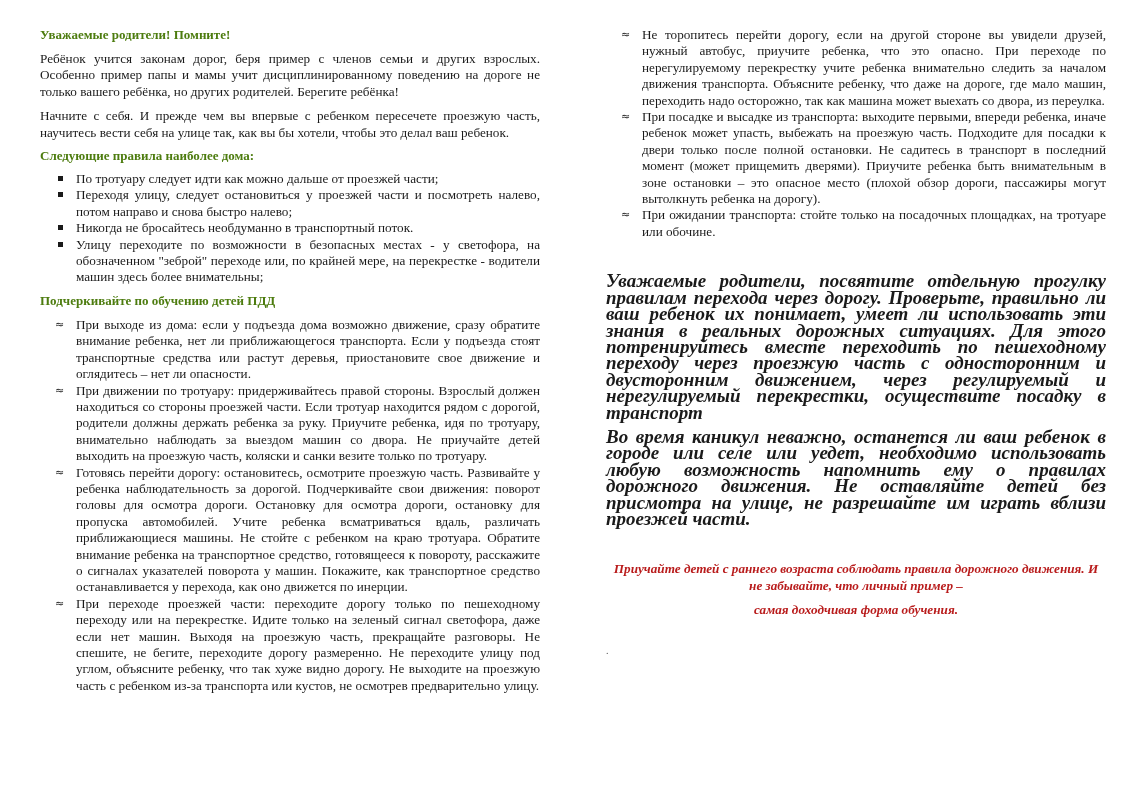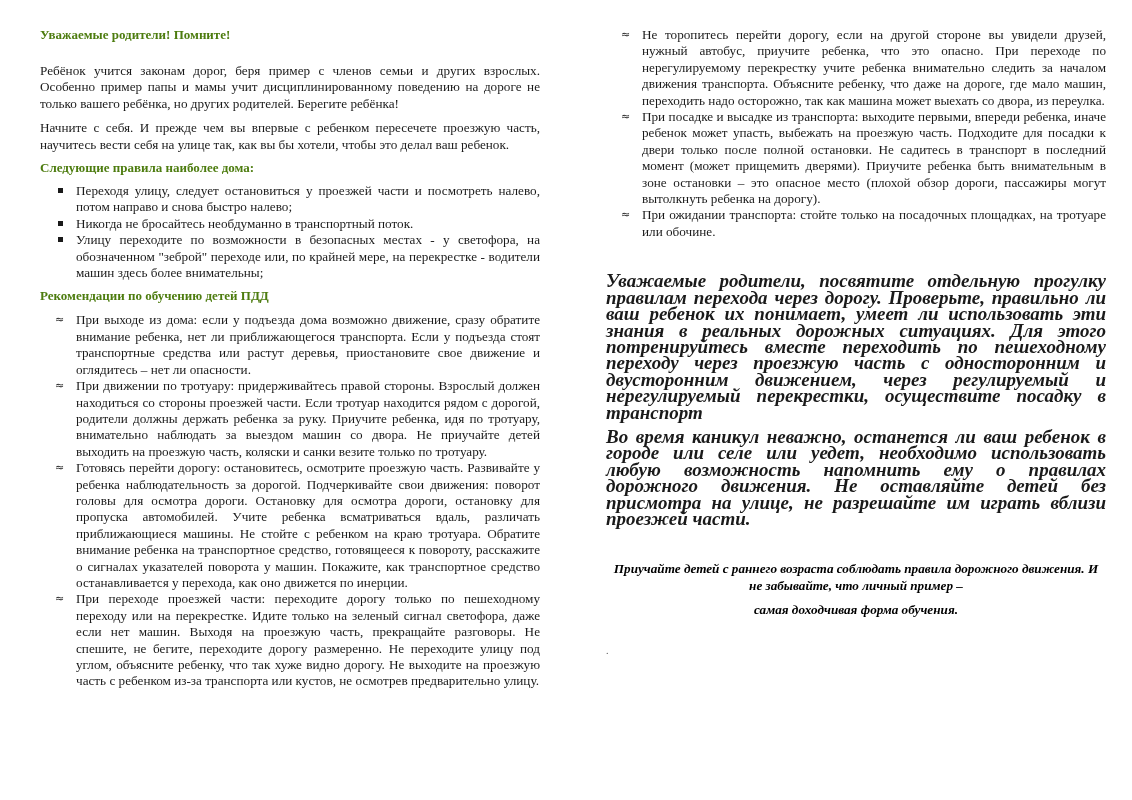--- a/index.html
+++ b/index.html
@@ -10,39 +10,40 @@
   .col-right { left:606px; width:500px; }
   .h-red { color:#4d7c0f; font-weight:bold; font-size:13px; margin:0; }
   p.body { font-size:13.2px; line-height:16.4px; text-align:justify; margin:0; }
   ul.sq { list-style:none; margin:0; padding:0; }
   ul.sq li { position:relative; padding-left:36px; font-size:13.2px; line-height:16.4px; text-align:justify; }
   ul.sq li .mk { position:absolute; left:18px; top:5px; width:5px; height:5px; background:#1a1a1a; }
   ul.ap { list-style:none; margin:0; padding:0; }
   ul.ap li { position:relative; padding-left:36px; font-size:13.2px; line-height:16.4px; text-align:justify; }
   ul.ap li .mk { position:absolute; left:15px; top:0; font-family:"DejaVu Sans", sans-serif; font-size:11px; }
   p.ital { font-style:italic; font-weight:bold; font-size:19px; line-height:16.4px; text-align:justify; margin:0; }
-  p.red-c { color:#000000; font-style:italic; font-weight:bold; font-size:13.2px; line-height:16.4px; text-align:center; margin:0; }
+  p.red-c { color:#b91c1c; font-style:italic; font-weight:bold; font-size:13.2px; line-height:16.4px; text-align:center; margin:0; }
   .dot { font-size:10px; color:#555; }
 </style>
 </head>
 <body>
 
 <div class="col col-left">
   <p class="h-red" style="margin-top:27px;">Уважаемые родители! Помните!</p>
-  <p class="body" style="margin-top:20px;">Ребёнок учится законам дорог, беря пример с членов семьи и других взрослых. Особенно пример папы и мамы учит дисциплинированному поведению на дороге не только вашего ребёнка, но других родителей. Берегите ребёнка!</p>
+  <p class="body" style="margin-top:8px;">Ребёнок учится законам дорог, беря пример с членов семьи и других взрослых. Особенно пример папы и мамы учит дисциплинированному поведению на дороге не только вашего ребёнка, но других родителей. Берегите ребёнка!</p>
   <p class="body" style="margin-top:8px;">Начните с себя. И прежде чем вы впервые с ребенком пересечете проезжую часть, научитесь вести себя на улице так, как вы бы хотели, чтобы это делал ваш ребенок.</p>
   <p class="h-red" style="margin-top:7px;">Следующие правила наиболее дома:</p>
 
   <ul class="sq" style="margin-top:7px;">
+    <li><span class="mk"></span><span>По тротуару следует идти как можно дальше от проезжей части;</span></li>
     <li><span class="mk"></span><span>Переходя улицу, следует остановиться у проезжей части и посмотреть налево, потом направо и снова быстро налево;</span></li>
     <li><span class="mk"></span><span>Никогда не бросайтесь необдуманно в транспортный поток.</span></li>
     <li><span class="mk"></span><span>Улицу переходите по возможности в безопасных местах - у светофора, на обозначенном "зеброй" переходе или, по крайней мере, на перекрестке - водители машин здесь более внимательны;</span></li>
   </ul>
 
-  <p class="h-red" style="margin-top:7px;">Рекомендации по обучению детей ПДД</p>
+  <p class="h-red" style="margin-top:7px;">Подчеркивайте по обучению детей ПДД</p>
 
   <ul class="ap" style="margin-top:8px;">
     <li><span class="mk">≈</span><span>При выходе из дома: если у подъезда дома возможно движение, сразу обратите внимание ребенка, нет ли приближающегося транспорта. Если у подъезда стоят транспортные средства или растут деревья, приостановите свое движение и оглядитесь – нет ли опасности.</span></li>
     <li><span class="mk">≈</span><span>При движении по тротуару: придерживайтесь правой стороны. Взрослый должен находиться со стороны проезжей части. Если тротуар находится рядом с дорогой, родители должны держать ребенка за руку. Приучите ребенка, идя по тротуару, внимательно наблюдать за выездом машин со двора. Не приучайте детей выходить на проезжую часть, коляски и санки везите только по тротуару.</span></li>
     <li><span class="mk">≈</span><span>Готовясь перейти дорогу: остановитесь, осмотрите проезжую часть. Развивайте у ребенка наблюдательность за дорогой. Подчеркивайте свои движения: поворот головы для осмотра дороги. Остановку для осмотра дороги, остановку для пропуска автомобилей. Учите ребенка всматриваться вдаль, различать приближающиеся машины. Не стойте с ребенком на краю тротуара. Обратите внимание ребенка на транспортное средство, готовящееся к повороту, расскажите о сигналах указателей поворота у машин. Покажите, как транспортное средство останавливается у перехода, как оно движется по инерции.</span></li>
     <li><span class="mk">≈</span><span>При переходе проезжей части: переходите дорогу только по пешеходному переходу или на перекрестке. Идите только на зеленый сигнал светофора, даже если нет машин. Выходя на проезжую часть, прекращайте разговоры. Не спешите, не бегите, переходите дорогу размеренно. Не переходите улицу под углом, объясните ребенку, что так хуже видно дорогу. Не выходите на проезжую часть с ребенком из-за транспорта или кустов, не осмотрев предварительно улицу.</span></li>
   </ul>
 </div>
 
 <div class="col col-right">

